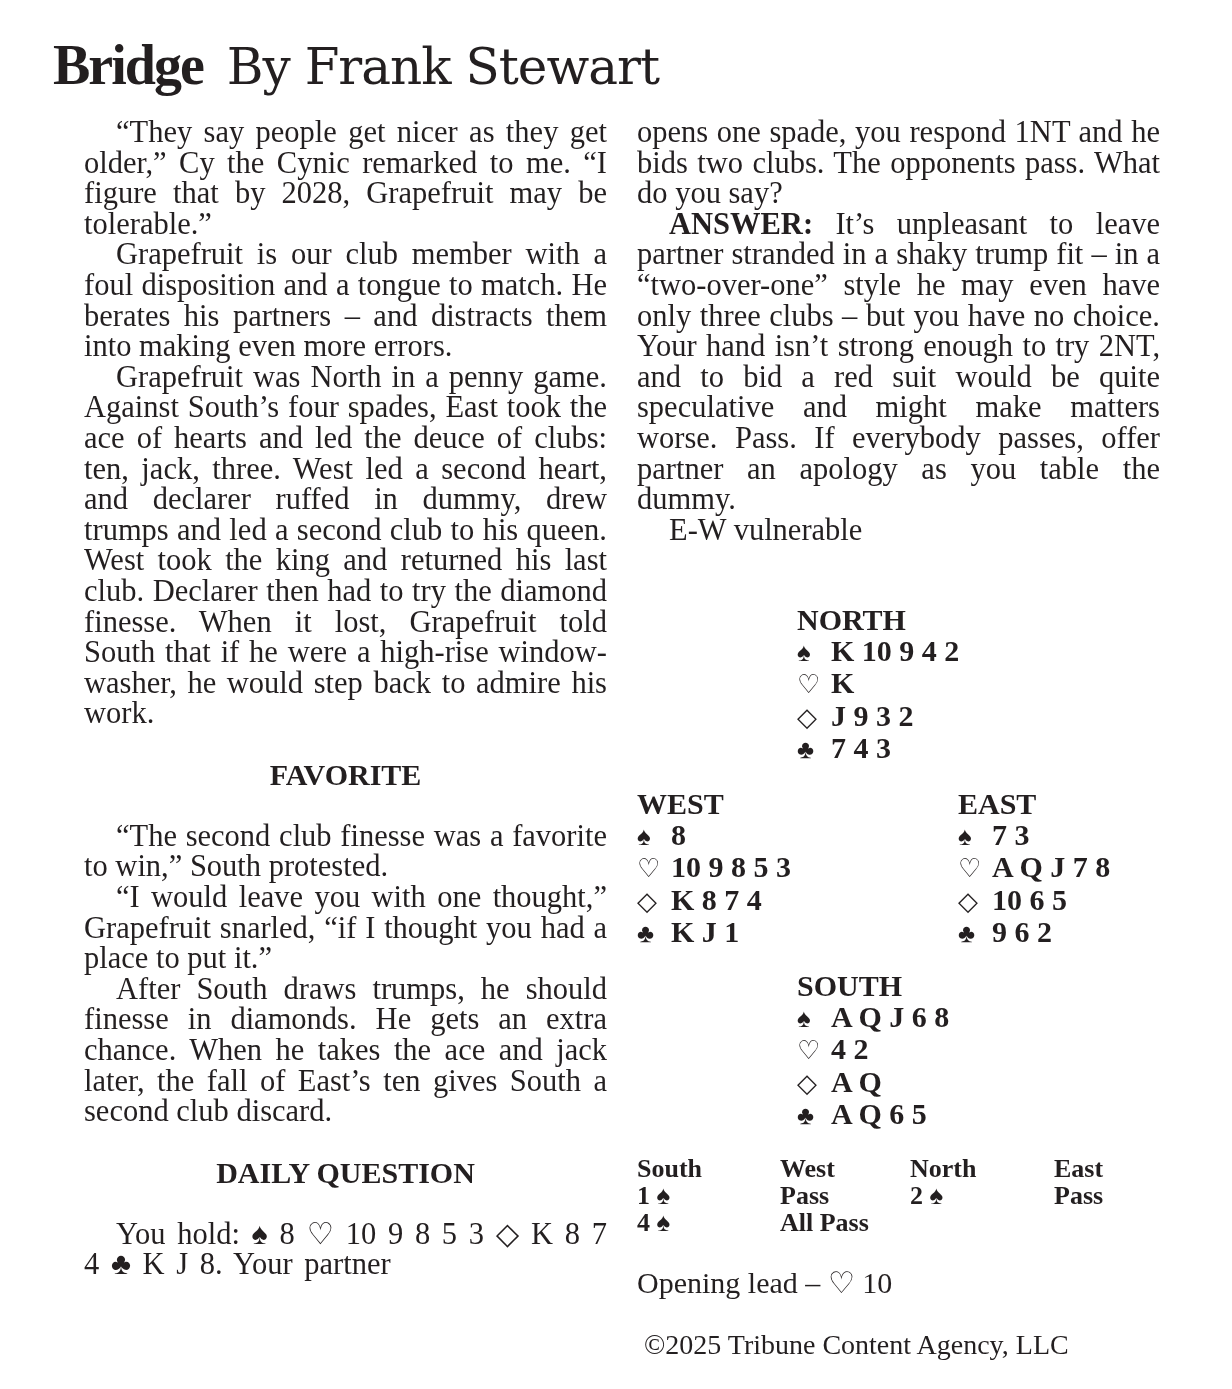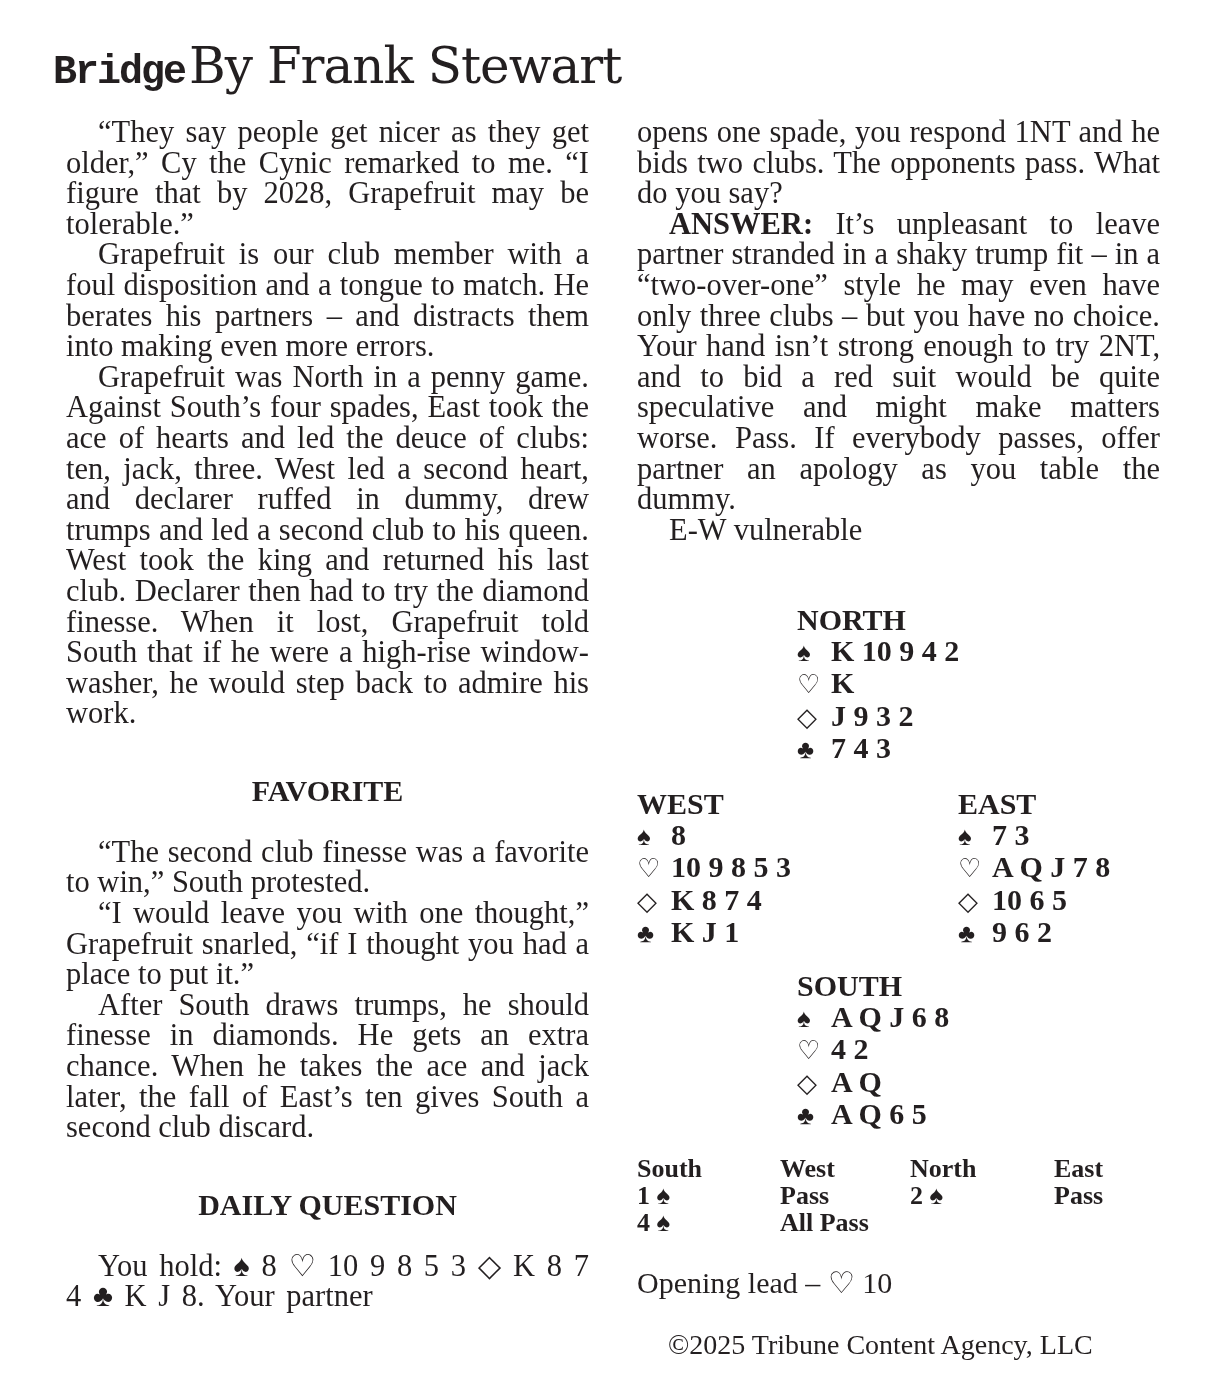--- a/index.html
+++ b/index.html
@@ -6,40 +6,40 @@
   body {
     width: 1232px; height: 1389px; position: relative; overflow: hidden;
     color: #231f20;
     font-family: "Liberation Serif", "DejaVu Serif", serif;
   }
   .masthead {
     position: absolute; left: 53px; top: 30px;
     font-size: 55px; line-height: 70px; white-space: nowrap;
   }
   .masthead .brand {
-    font-family: Liberation Mono, monospace; font-weight: bold;
-    letter-spacing: -2px; font-size: 40px;
+    font-family: Liberation Serif, serif; font-weight: bold;
+    letter-spacing: -2px; font-size: 56px;
   }
   .masthead .byline {
     font-family: "DejaVu Serif", serif; font-weight: normal;
-    font-size: 50px; letter-spacing: -1px; margin-left: 4px; text-align: center;
+    font-size: 50px; letter-spacing: -1px; margin-left: 24px; text-align: center;
   }
   .col {
     position: absolute; top: 117px;
     font-size: 30.5px; line-height: 30.6px;
   }
-  .col-left { left: 66px; width: 523px; }
+  .col-left { left: 84px; width: 523px; }
   .col-right { left: 637px; width: 523px; }
   .para {
     margin: 0; text-align: justify; text-indent: 32px;
   }
   .para.noindent { text-indent: 0; }
   .subhead {
     text-align: center; font-weight: bold; font-size: 30px;
-    margin: 46px 0 30px 0; line-height: 32px;
+    margin: 30px 0 30px 0; line-height: 32px;
   }
   .answer-label { font-weight: bold; }
   .deal-info { margin-left: 32px; }
   .hand {
     position: absolute; font-weight: bold; font-size: 30px; line-height: 30.6px;
     white-space: nowrap;
   }
   .hand .seat { display: block; }
   .hand .row { display: block; }
   .suit { display: inline-block; width: 34px; font-weight: normal; }
@@ -56,21 +56,21 @@
   }
   .bidding td { padding: 0; vertical-align: top; white-space: nowrap; }
   .bidding td.c1 { width: 143px; }
   .bidding td.c2 { width: 130px; }
   .bidding td.c3 { width: 144px; }
   .opening-lead {
     position: absolute; left: 637px; top: 1266px;
     font-weight: normal; font-size: 30px; line-height: 34px; white-space: nowrap;
   }
   .copyright {
-    position: absolute; left: 668px; top: 1329px;
+    position: absolute; left: 644px; top: 1329px;
     font-size: 28px; line-height: 32px; white-space: nowrap;
   }
 </style>
 </head>
 <body>
 
 <div class="masthead">
   <span class="brand">Bridge</span><span class="byline">By Frank Stewart</span>
 </div>
 

